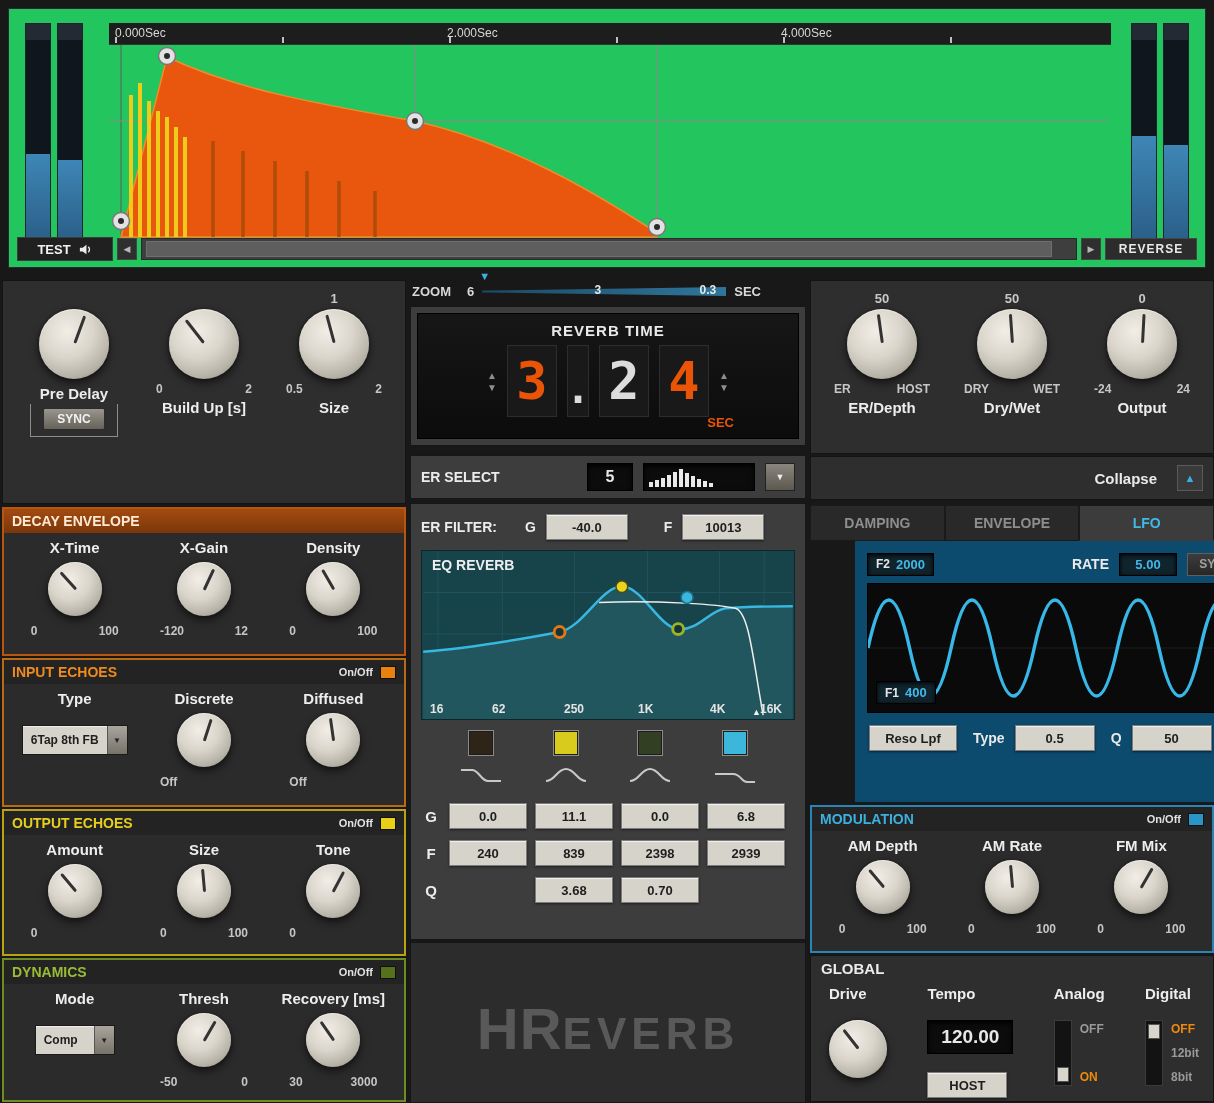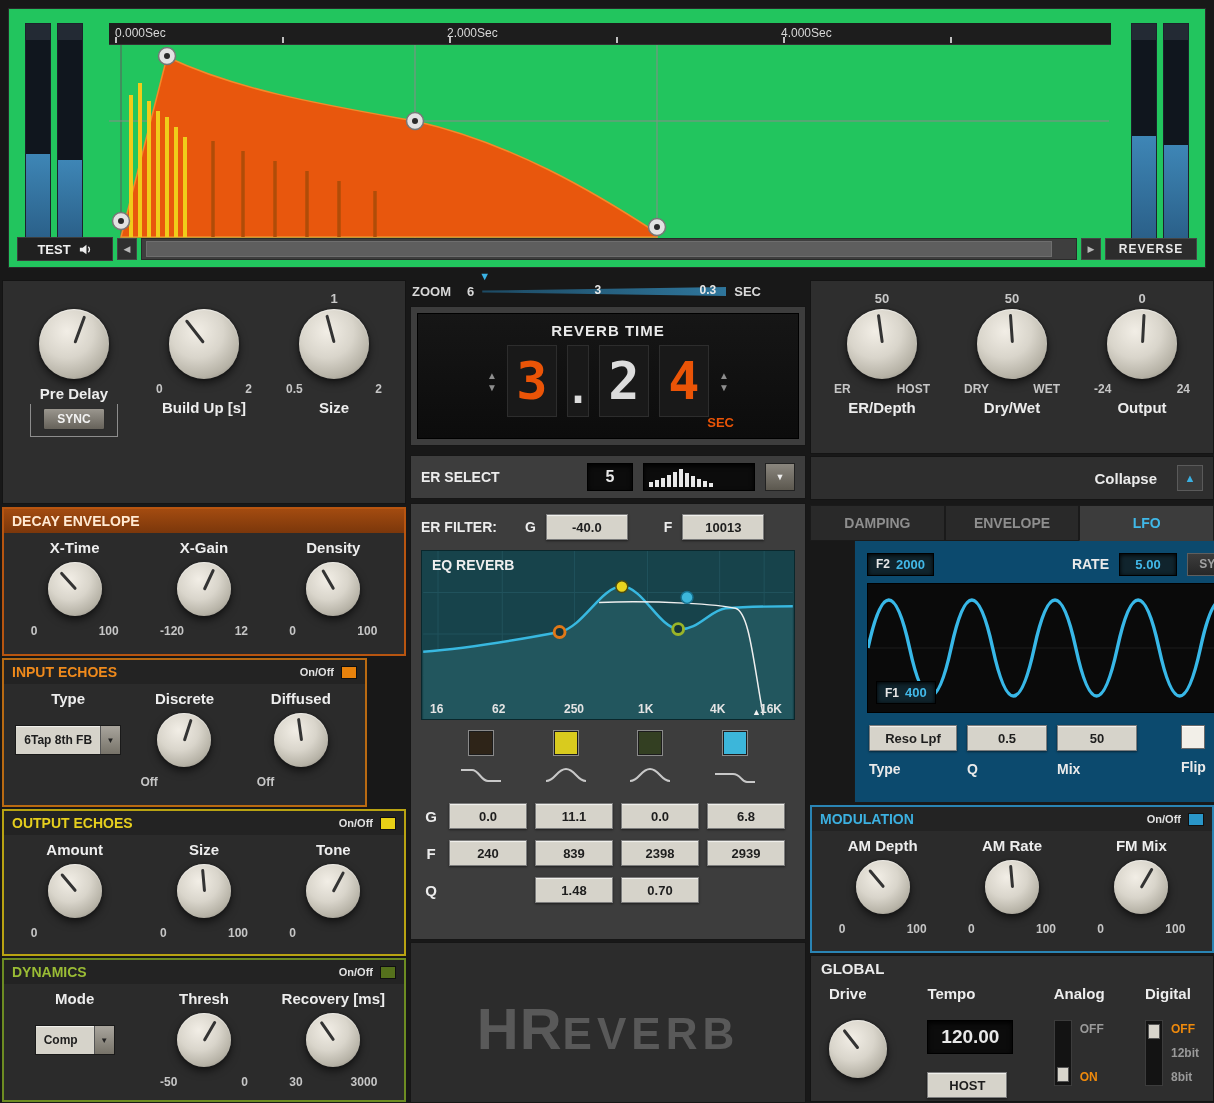--- a/index.html
+++ b/index.html
@@ -117,21 +117,21 @@
 .lfo-hdr{display:flex;align-items:center;gap:10px;height:26px}
 .freq-box{display:flex;align-items:center;gap:6px;background:#10242d;border:1px solid #000;box-shadow:inset 0 1px 4px #000;padding:2px 8px;height:23px;cursor:pointer}
 .fb-label{color:#e6e6e6;font-weight:bold;font-size:12px}
 .fb-val{color:#42b8e8;font-weight:bold;font-size:13px}
 .rate-label{margin-left:auto;color:#eaeaea;font-weight:bold;font-size:14px}
 .lfo-sync{width:58px;height:23px;background:linear-gradient(#3c3c3c,#272727);border:1px solid #5e5e5e;color:#a2a2a2;font-weight:bold;font-size:12px;cursor:pointer;font-family:inherit}
 .lfo-wave{position:relative;margin-top:6px;height:130px;background:#0a0a0a;border:1px solid #000}
 .lfo-wave svg{position:absolute;inset:0;width:100%;height:100%}
 .f1-box{position:absolute;left:8px;bottom:8px}
 .lfo-ctrl-row{display:flex;align-items:flex-start;gap:10px;margin-top:12px;padding:0 2px}
-.lfo-col{display:flex;flex-direction:column;align-items:flex-start;gap:10px}
+.lfo-col{display:flex;flex-direction:row;align-items:center;gap:16px}
 .lfo-lbl{color:#eaeaea;font-weight:bold;font-size:14px}
 .w88{width:88px}
 .w80{width:80px}
 .flip-col{margin-left:34px}
 .flip-box{width:24px;height:24px;background:#f2efe8;border:1px solid #6a6a6a;box-shadow:inset 0 1px 1px #fff;cursor:pointer}
 
 
 #sec-global{position:absolute;left:810px;top:955px;width:404px;height:147px;background:#2e2e2e;border:1px solid #141414}
 .g-hdr{height:24px;display:flex;align-items:center;padding:0 10px;font-weight:bold;font-size:15px;color:#ececec}
 .global-body{display:flex;justify-content:space-between;padding:2px 14px 0 18px}
@@ -310,21 +310,21 @@
           </div>
         </div>
       <div class="kscale kscale-sm">
           <span>0</span>
           <span>100</span>
         </div>
     </div>
   </div>
 </div>
 
-<div class="sec" style="left:2px;top:658px;width:365px;height:149px;border-color:#b96a12">
+<div class="sec" style="left:2px;top:658px;width:404px;height:149px;border-color:#b96a12">
   <div class="sec-hdr">
     <span class="t-input">INPUT ECHOES</span>
     <span class="onoff">On/Off</span>
     <span class="ind" style="background:#e8820c"></span>
   </div>
   <div class="sec-body">
     <div class="sec-col">
       <div class="klabel2">Type</div>
       <div class="ctrl-area">
         <div class="dropdown">
@@ -588,21 +588,21 @@
     <div class="field">11.1</div>
     <div class="field">0.0</div>
     <div class="field">6.8</div>
     <div class="gfq-lbl">F</div>
     <div class="field">240</div>
     <div class="field">839</div>
     <div class="field">2398</div>
     <div class="field">2939</div>
     <div class="gfq-lbl">Q</div>
     <div></div>
-    <div class="field">1.48</div>
+    <div class="field">3.68</div>
     <div class="field">0.70</div>
     <div></div>
   </div>
 </div>
 
 <div id="logo-panel">
   <div class="logo">
     <span class="logo-h">H</span>
       <span class="logo-h">R</span>
       <span class="logo-rest">EVERB</span>

